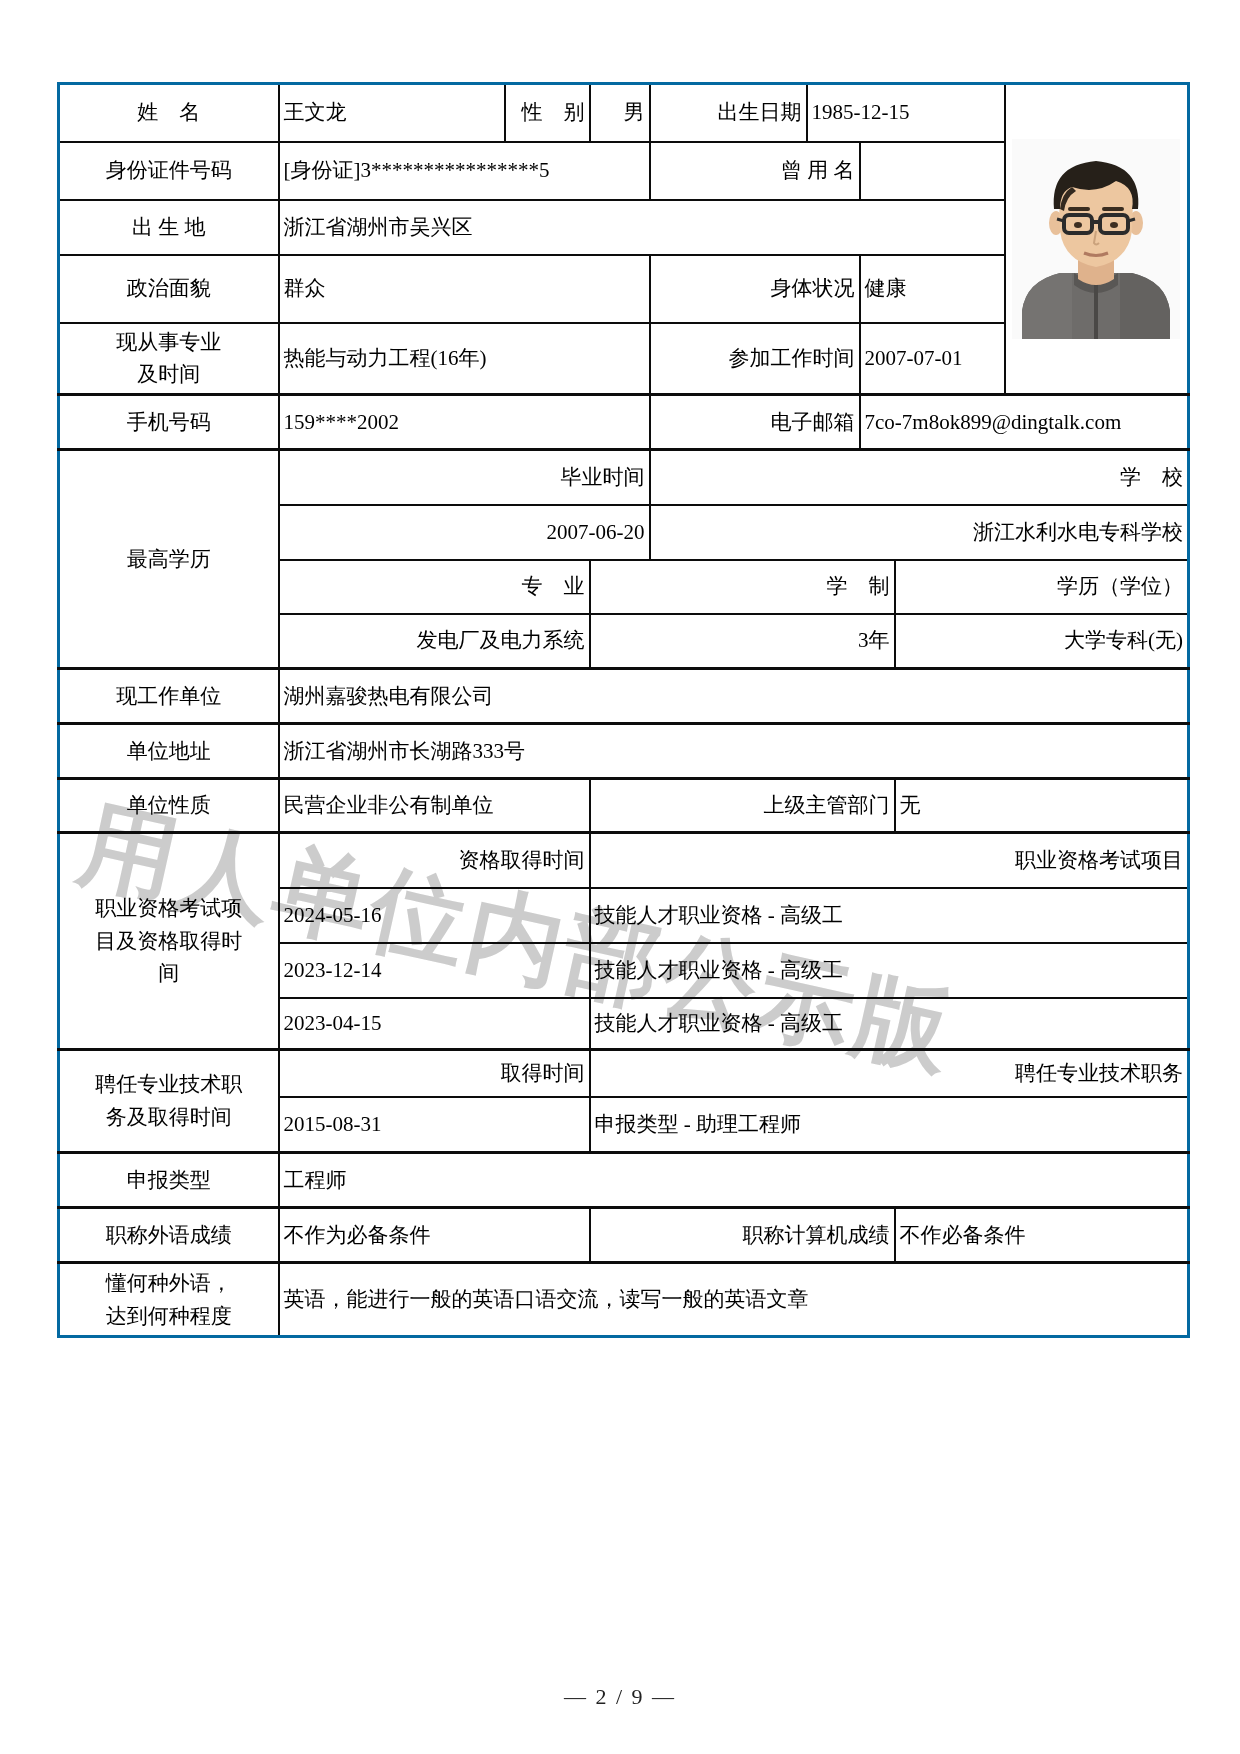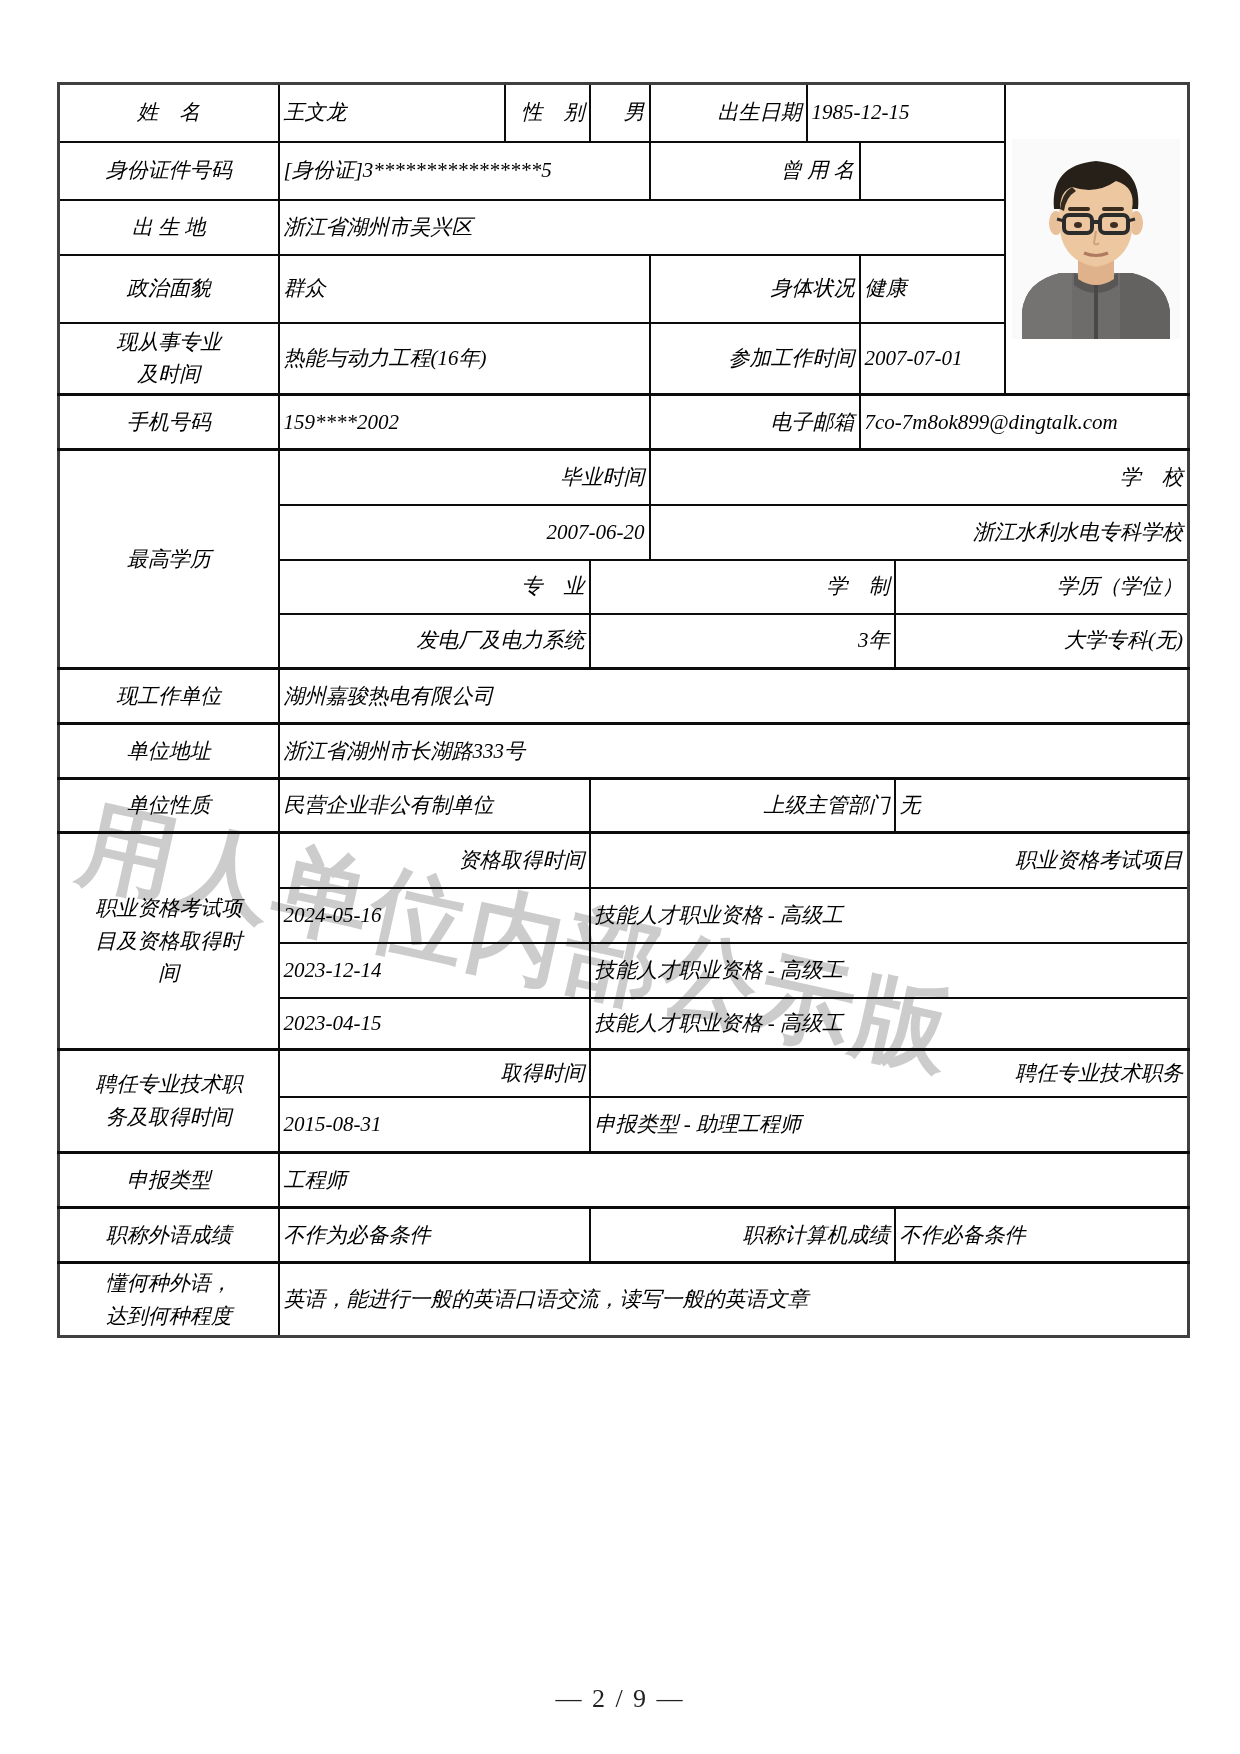--- a/index.html
+++ b/index.html
@@ -44,39 +44,39 @@
   table.form td {
     border: 2px solid #0c0c0c;
     font-size: 21px;
     line-height: 1.55;
     vertical-align: middle;
     padding: 2px 4px;
     overflow: hidden;
     background: transparent;
   }
   tr.sect > td { border-top-width: 3px; }
-  table.form { border: 3px solid #404040; font-style: italic; }
+  table.form { border: 3px solid #0369a1; }
   td.lab { text-align: center; }
   td.val { text-align: left; padding-left: 14px; }
   td.ctr { text-align: right; }
   td.ml  { white-space: pre-line; line-height: 1.7; margin-top: 44px; }
   td.photocell { padding: 0; text-align: center; vertical-align: middle; }
   .photo {
     display: inline-block;
     width: 168px;
     height: 200px;
     vertical-align: middle;
   }
   .footer {
     position: absolute;
     left: 0;
     top: 1684px;
     width: 100%;
     text-align: center;
-    font-size: 26px;
+    font-size: 22px;
     color: #222;
     letter-spacing: 2px;
     z-index: 1;
   }
 </style>
 </head>
 <body>
 
 <div class="page">
 

